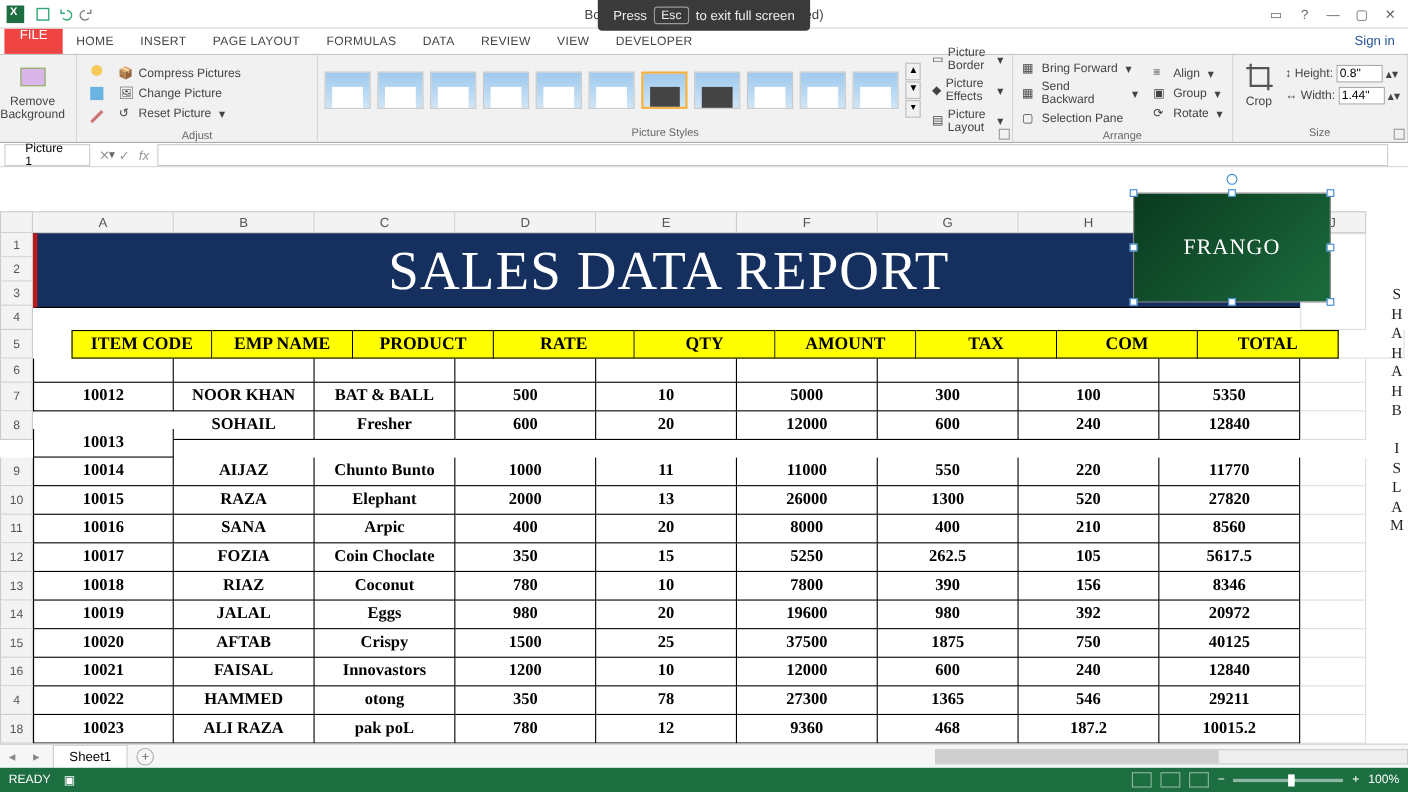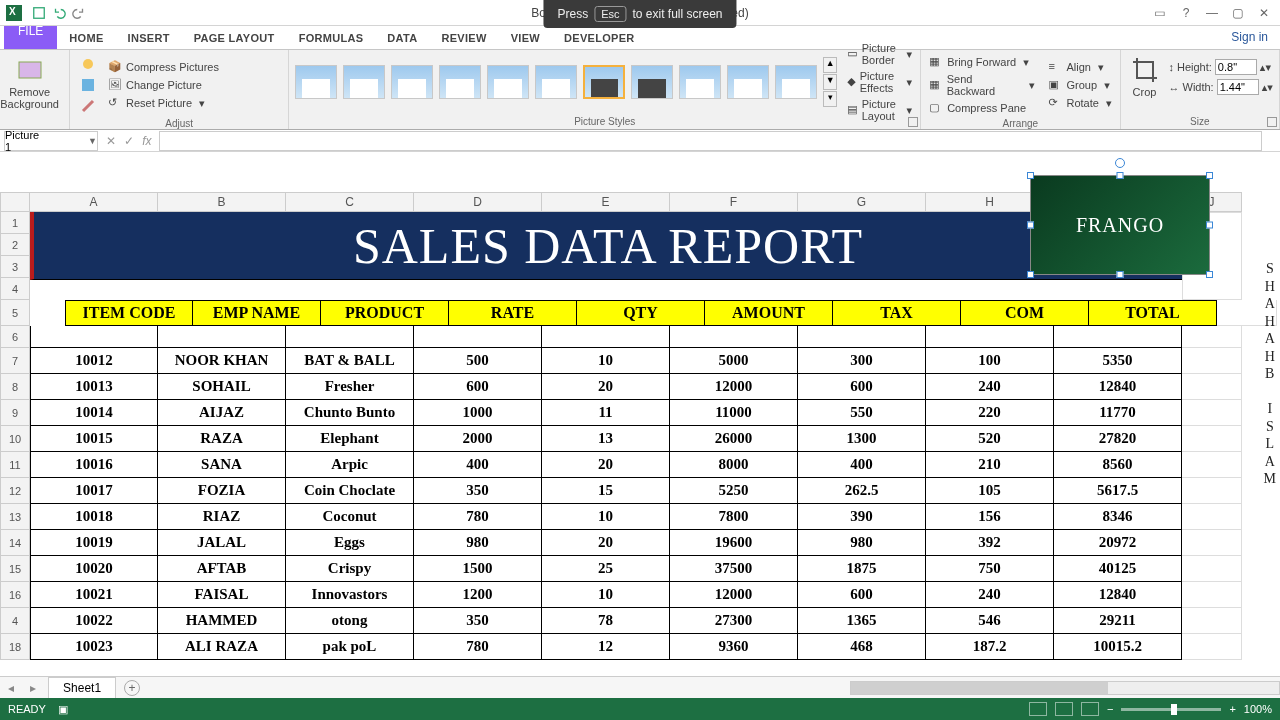--- a/index.html
+++ b/index.html
@@ -51,26 +51,26 @@
   border:1px solid #999; border-radius:3px; padding:1px 6px; font-size:11px;
 }
 
 .ribbon-tabs {
   height: 24px; display:flex; align-items:flex-end;
   background:#fff; padding-left:4px;
   border-bottom:1px solid #c6c6c6;
   font-size:12px;
 }
 .file-tab{
-  background:#8b5cf6; color:#fff; padding:4px 14px;
+  background:#ef4444; color:#fff; padding:4px 14px;
   height:36px; display:flex; align-items:center;
 }
 .rtab{
   padding:5px 12px; color:#444; text-transform:uppercase; letter-spacing:.3px;
-  font-size:11px; cursor:pointer;font-weight:bold;
+  font-size:11px; cursor:pointer;
 }
 .signin { margin-left:auto; padding:5px 12px; color:#2a579a; font-size:12px;}
 
 .ribbon {
   height: 80px;
   background:#f1f1f1;
   border-bottom:1px solid #ababab;
   display:flex;
 }
 .ribbon-group{
@@ -102,21 +102,21 @@
   display:flex; align-items:center; gap:3px; font-size:11px; color:#444;
 }
 .spin input{
   width:42px; height:16px; font-size:11px; border:1px solid #aaa; padding:0 2px;
 }
 
 .fbar{
   height:22px; display:flex; align-items:center;
   border-bottom:1px solid #d4d4d4; background:#fff;
 }
-.name-box{ width:94px; height:20px; border:1px solid #ccc; margin-left:4px; display:flex; align-items:center; padding:0 0; font-size:11px;gap:40px;}
+.name-box{ width:78px; height:20px; border:1px solid #ccc; margin-left:4px; display:flex; align-items:center; padding:0 18px; font-size:11px;gap:40px;}
 .name-box .dd{ margin-left:auto; font-size:9px; color:#666;}
 .fbar-btns{ display:flex; gap:8px; padding:0 8px; color:#999;}
 .fx{ font-style:italic;}
 .formula-input{ flex:1; border:1px solid #ccc; height:20px; font-size:11px; padding:0 4px; margin-right:18px;}
 
 .grid-wrap{
   position:relative;
   background:#fff;
 }
 
@@ -339,21 +339,21 @@
     <span class="dlg-launcher"></span>
   </div>
 
   <div class="ribbon-group" style="width:200px;">
     <div class="row" style="gap:10px;">
       <div style="display:flex;flex-direction:column;gap:2px;">
         <div class="small-btn"><span class="ic">▦</span><span>Bring Forward</span>&nbsp;▾</div>
         <div class="small-btn"><span class="ic">▦</span><span>Send Backward</span>&nbsp;▾</div>
         <div class="small-btn">
             <span class="ic">▢</span>
-            <span>Compress Pane</span>
+            <span>Selection Pane</span>
           </div>
       </div>
       <div style="display:flex;flex-direction:column;gap:2px;">
         <div class="small-btn"><span class="ic">≡</span><span>Align</span>&nbsp;▾</div>
         <div class="small-btn"><span class="ic">▣</span><span>Group</span>&nbsp;▾</div>
         <div class="small-btn"><span class="ic">⟳</span><span>Rotate</span>&nbsp;▾</div>
       </div>
     </div>
     <div class="label">Arrange</div>
   </div>
@@ -467,21 +467,21 @@
         <div class="cell cw-D">500</div>
         <div class="cell cw-E">10</div>
         <div class="cell cw-F">5000</div>
         <div class="cell cw-G">300</div>
         <div class="cell cw-H">100</div>
         <div class="cell cw-I">5350</div>
         <div class="cell nocell cw-J"></div>
       </div>
       <div class="data-row">
         <div class="rh" style="height: 26px;">8</div>
-        <div class="cell cw-A" style="border-left: 1px solid rgb(0, 0, 0);">10013</div>
+        <div class="cell cw-A" style="border-left: 1px solid rgb(0, 0, 0); margin-top: 16px;">10013</div>
         <div class="cell cw-B">SOHAIL</div>
         <div class="cell cw-C">Fresher</div>
         <div class="cell cw-D">600</div>
         <div class="cell cw-E">20</div>
         <div class="cell cw-F">12000</div>
         <div class="cell cw-G">600</div>
         <div class="cell cw-H">240</div>
         <div class="cell cw-I">12840</div>
         <div class="cell nocell cw-J"></div>
       </div>

